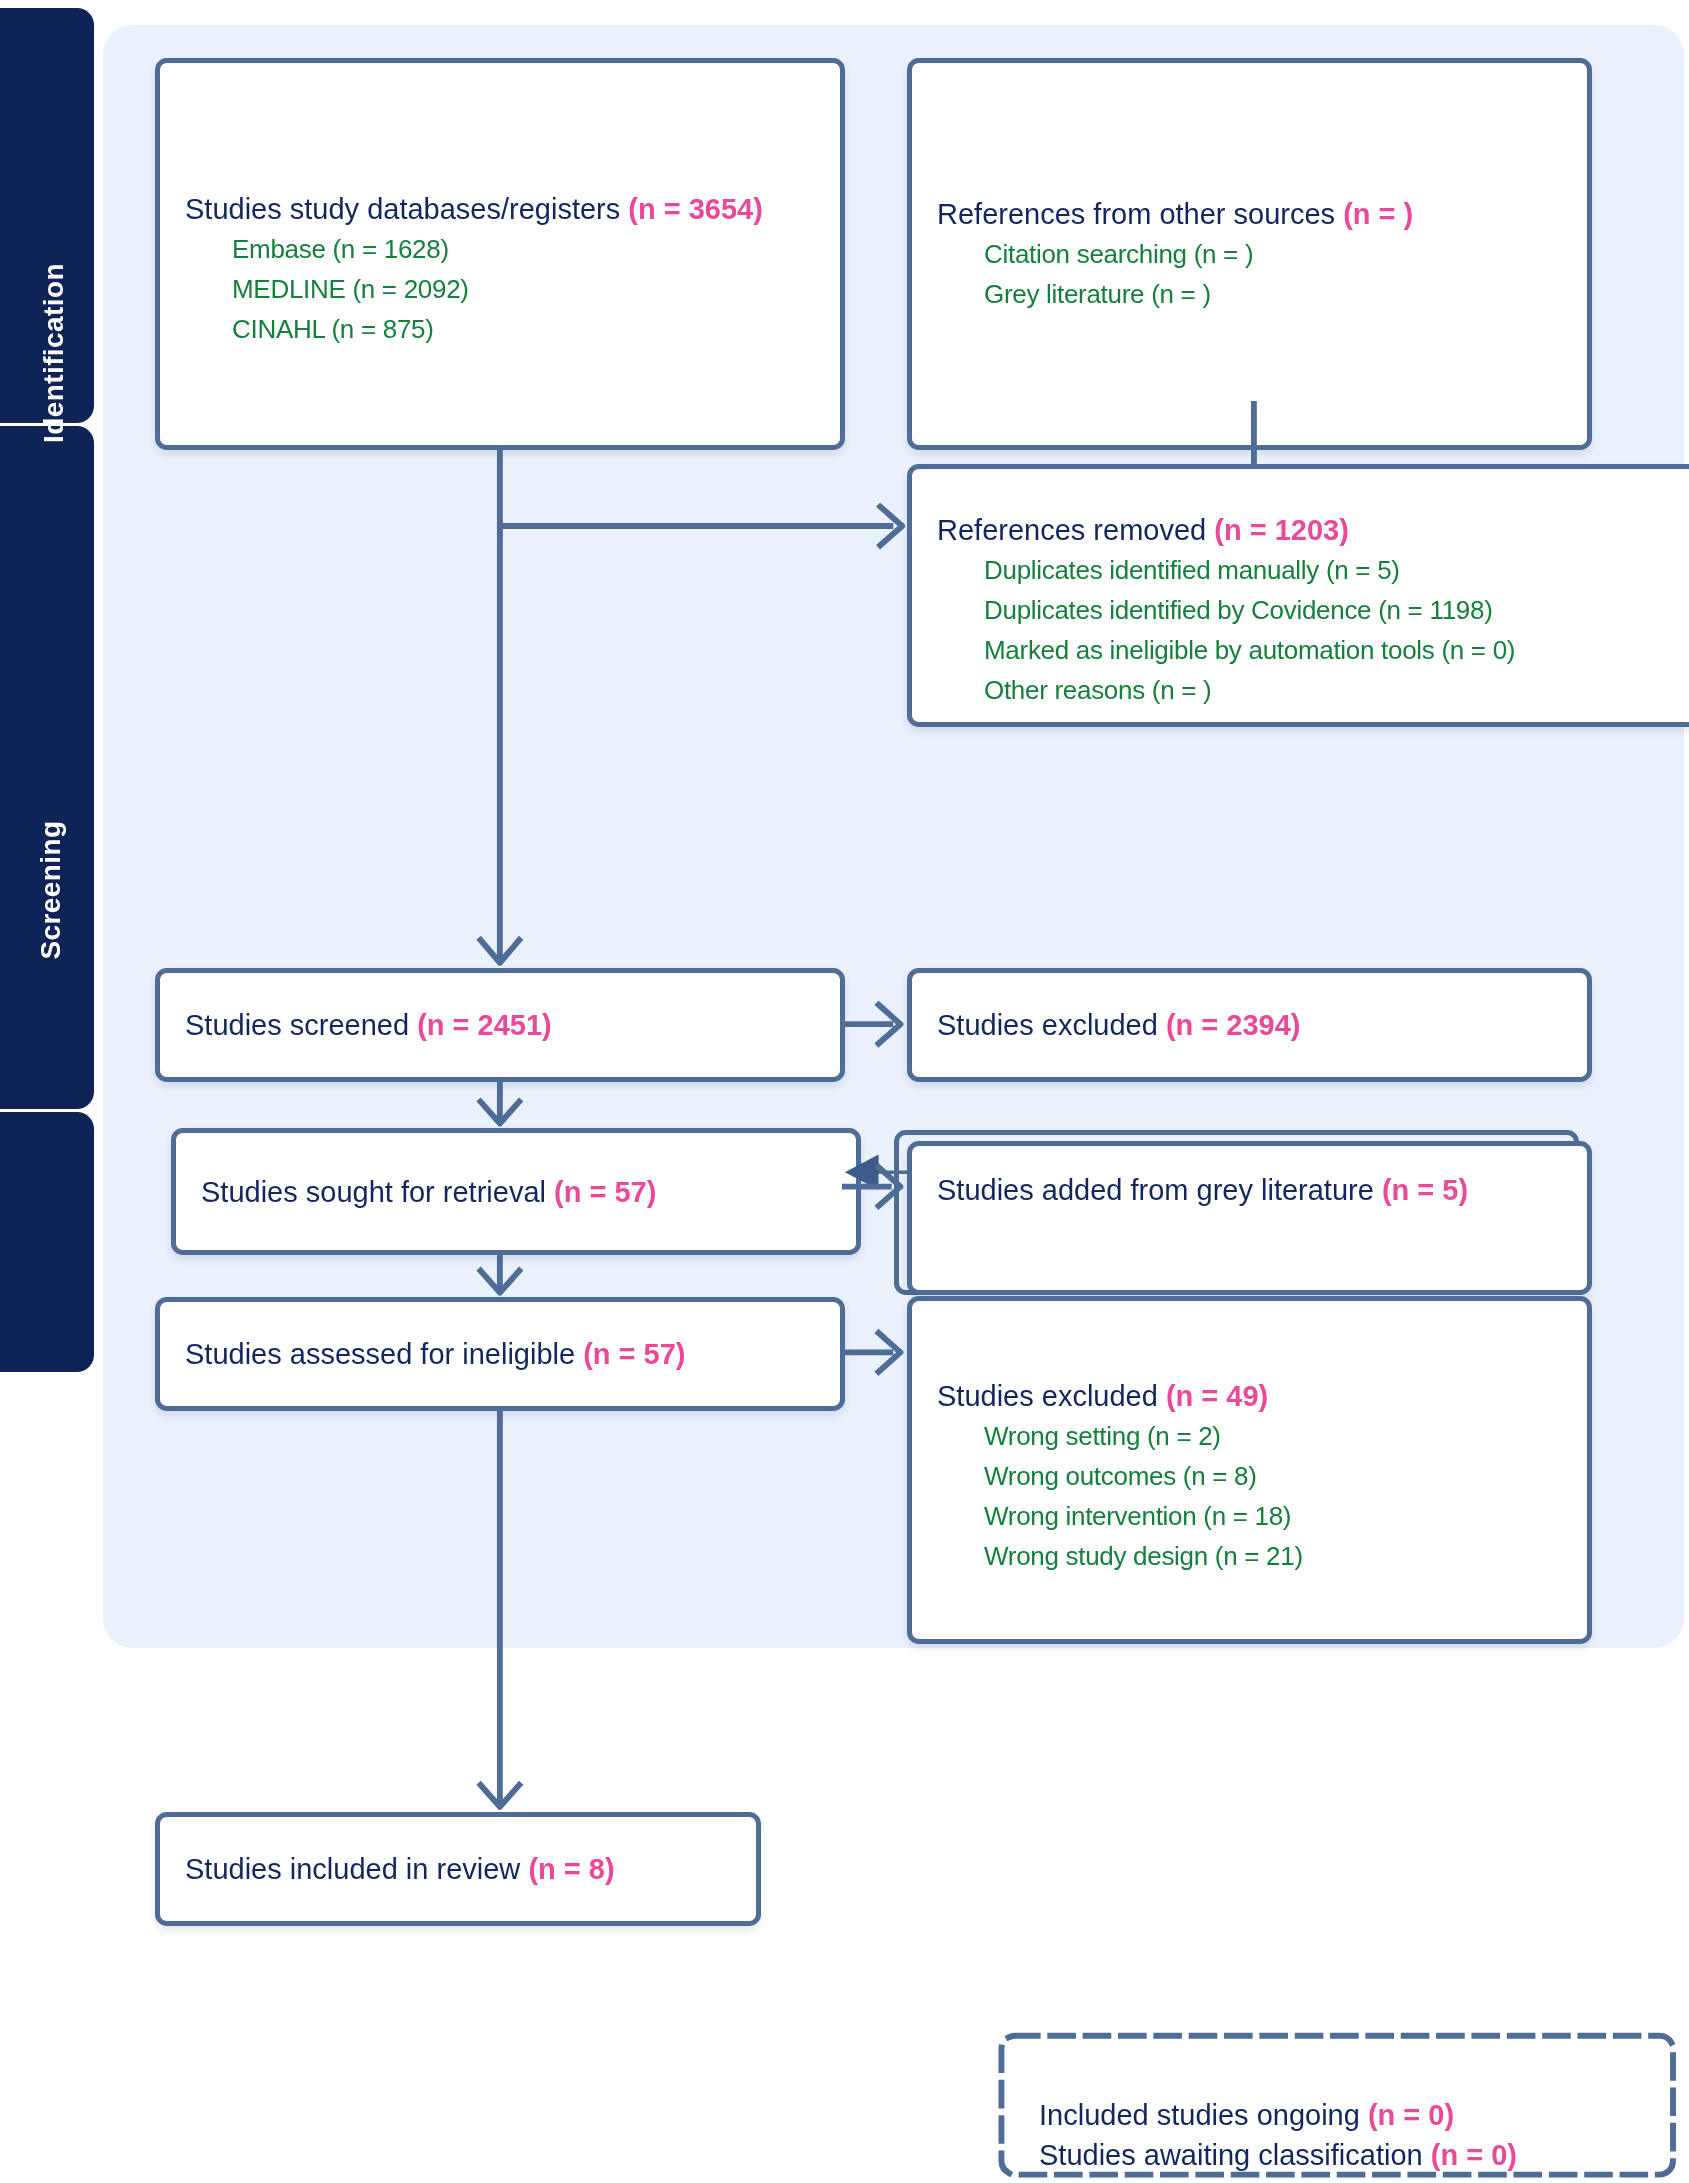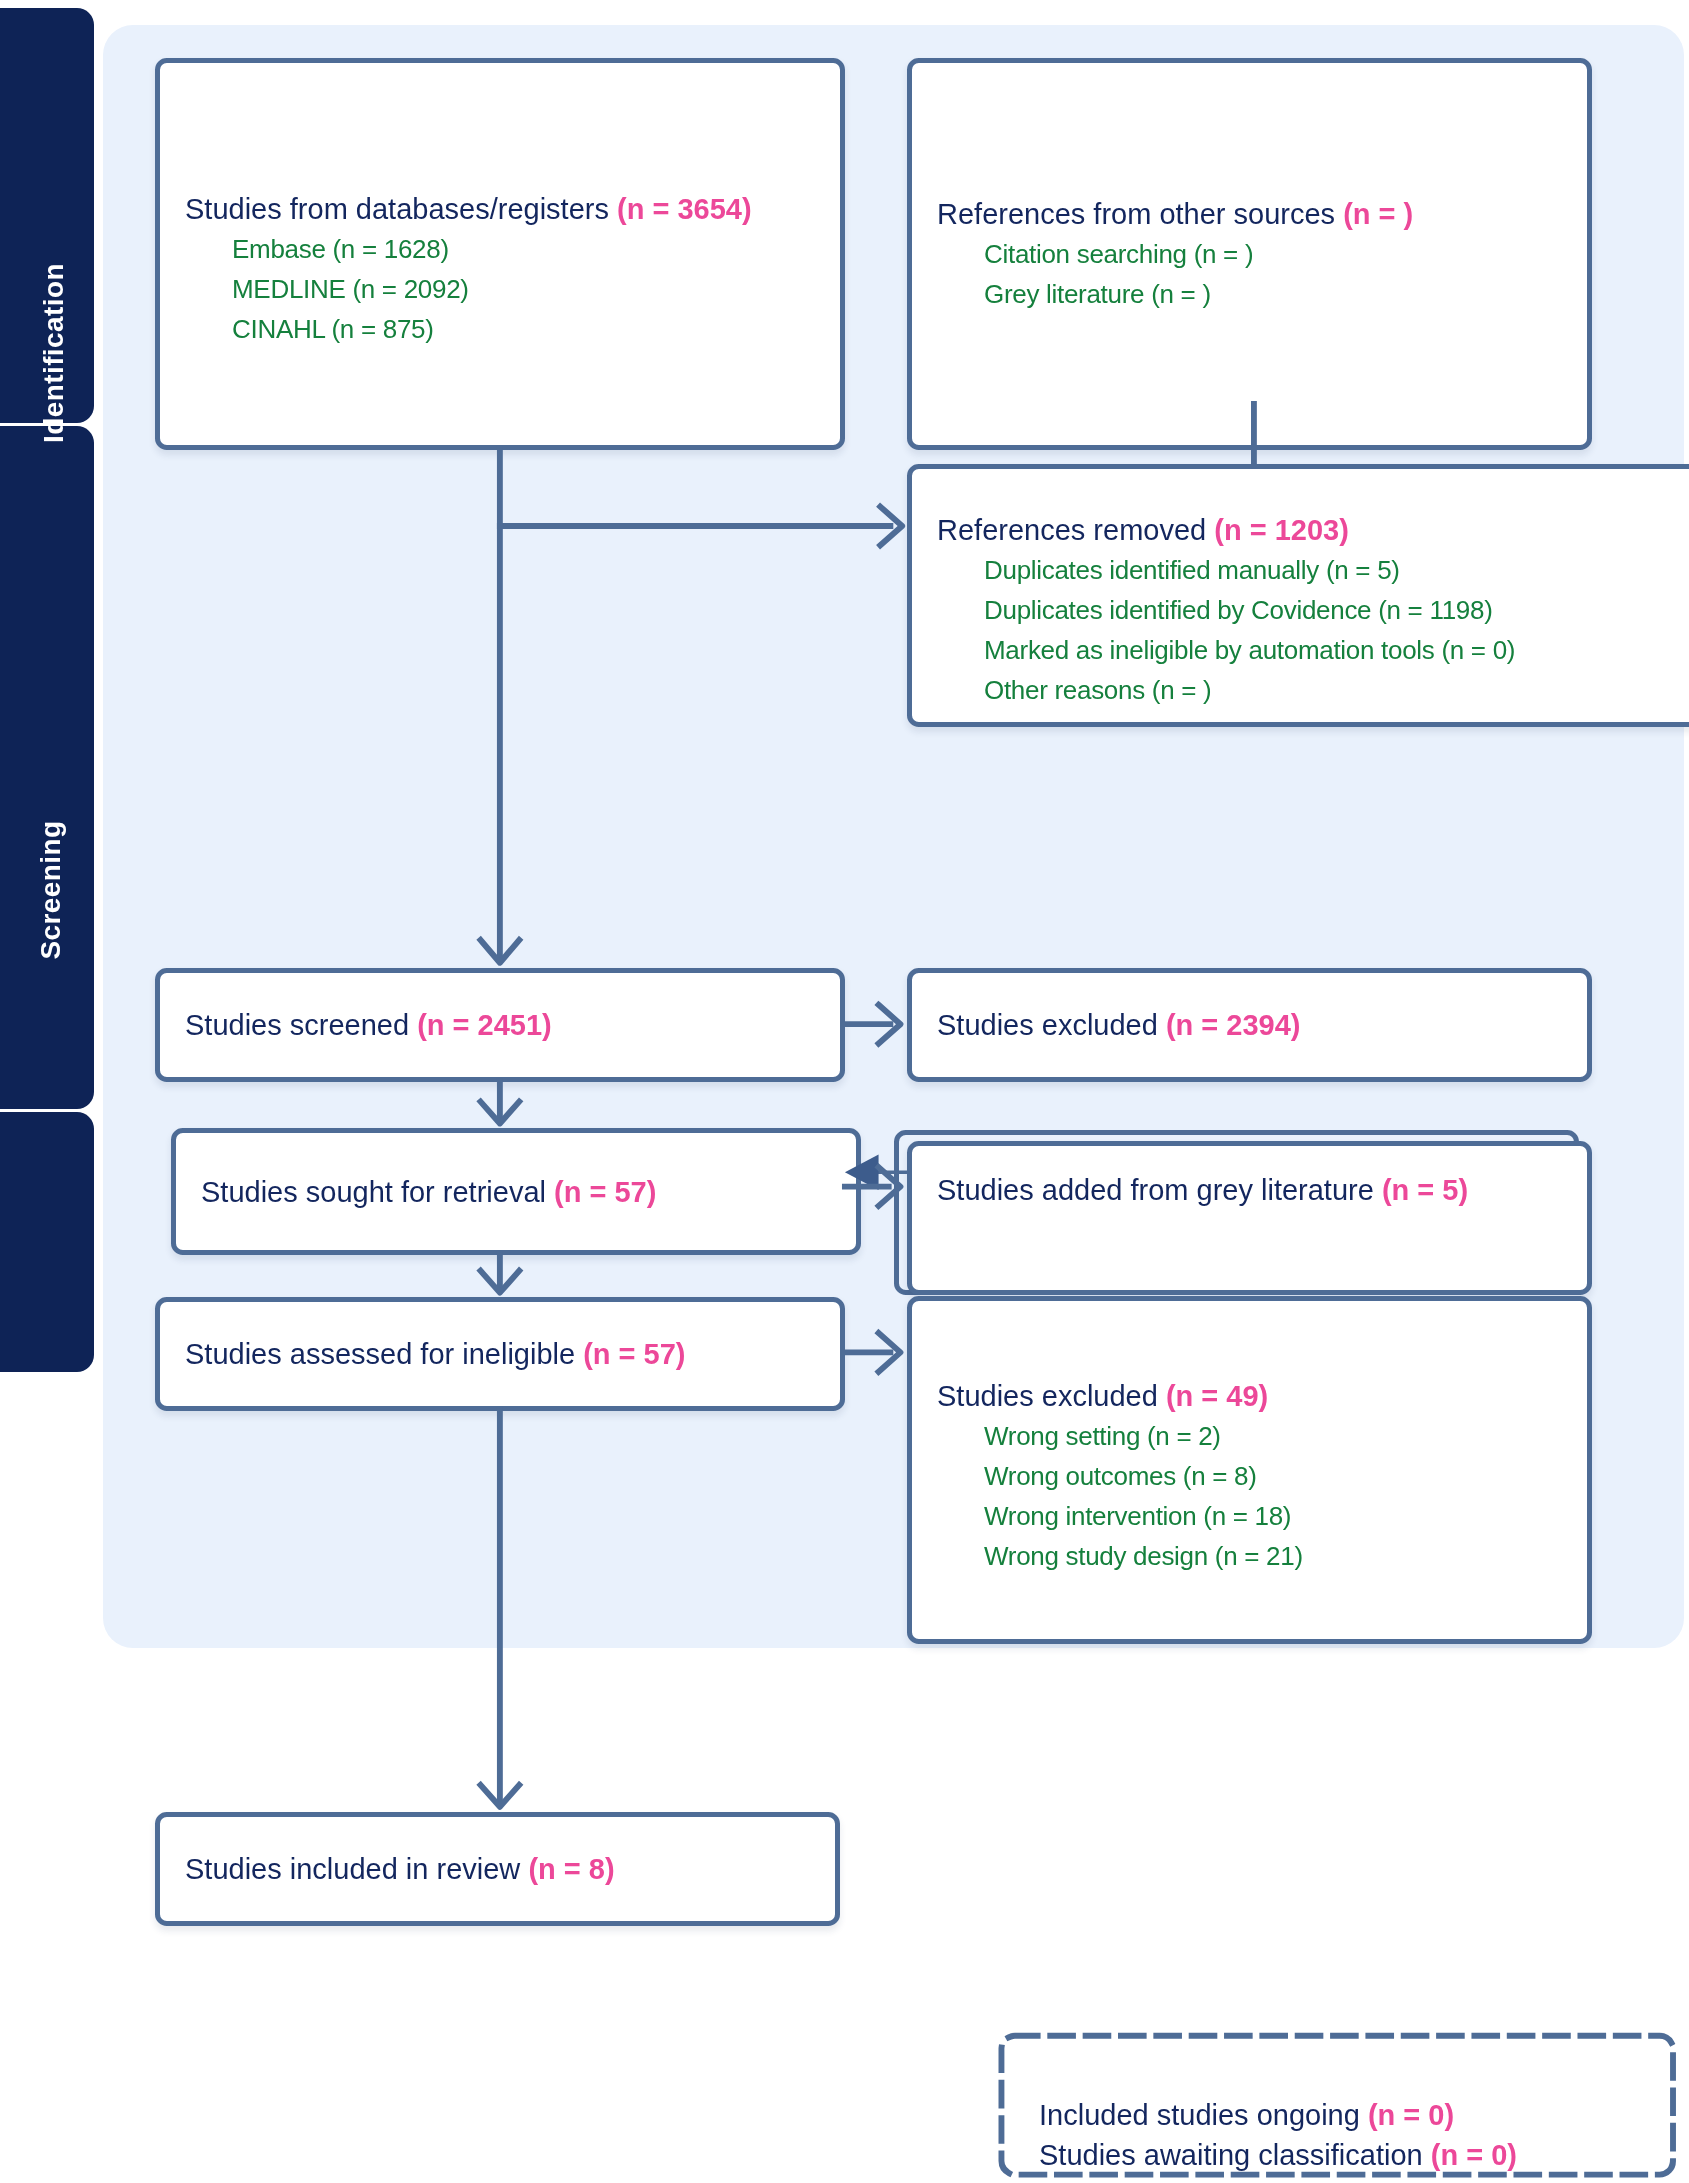--- a/index.html
+++ b/index.html
@@ -57,21 +57,21 @@
   .b-databases{left:155px;top:58px;width:690px;height:392px;padding-top:30px;}
   .b-other{left:907px;top:58px;width:685px;height:392px;}
   .b-removed{left:907px;top:464px;width:795px;height:263px;padding-top:28px;}
   .b-screened{left:155px;top:968px;width:690px;height:114px;}
   .b-excluded1{left:907px;top:968px;width:685px;height:114px;}
   .b-retrieval{left:171px;top:1128px;width:690px;height:127px;}
   .g-grey{left:894px;top:1130px;width:685px;height:165px;}
   .b-grey{left:907px;top:1141px;width:685px;height:154px;padding-bottom:56px;}
   .b-eligibility{left:155px;top:1297px;width:690px;height:114px;}
   .b-excluded2{left:907px;top:1296px;width:685px;height:348px;padding-top:12.6px;}
-  .b-included{left:155px;top:1812px;width:685px;height:114px;}
+  .b-included{left:155px;top:1812px;width:606px;height:114px;}
   .b-ongoing{
     position:absolute;left:1002px;top:2036px;width:672px;height:139px;
     box-sizing:border-box;display:flex;flex-direction:column;justify-content:flex-end;
     z-index:2;
   }
   .b-ongoing .line{padding-left:37px;line-height:40px;}
   
   svg.connectors{
     position:absolute;left:0;top:0;z-index:5;pointer-events:none;
   }
@@ -83,21 +83,21 @@
 
 <div class="sbar sbar1"></div>
 <div class="sbar sbar2"></div>
 <div class="sbar sbar3"></div>
 <div class="vlabel vl-ident">Identification</div>
 <div class="vlabel vl-screen">Screening</div>
 
 <div class="ghost g-grey"></div>
 
 <div class="box b-databases">
-  <div class="line"><span>Studies from databases/registers</span> <span class="n">(n = 3654)</span></div>
+  <div class="line"><span>Studies study databases/registers</span> <span class="n">(n = 3654)</span></div>
   <div class="item">Embase (n = 1628)</div>
   <div class="item">MEDLINE (n = 2092)</div>
   <div class="item">CINAHL (n = 875)</div>
 </div>
 
 <div class="box b-other">
   <div class="line"><span>References from other sources</span> <span class="n">(n = )</span></div>
   <div class="item">Citation searching (n = )</div>
   <div class="item">Grey literature (n = )</div>
 </div>

